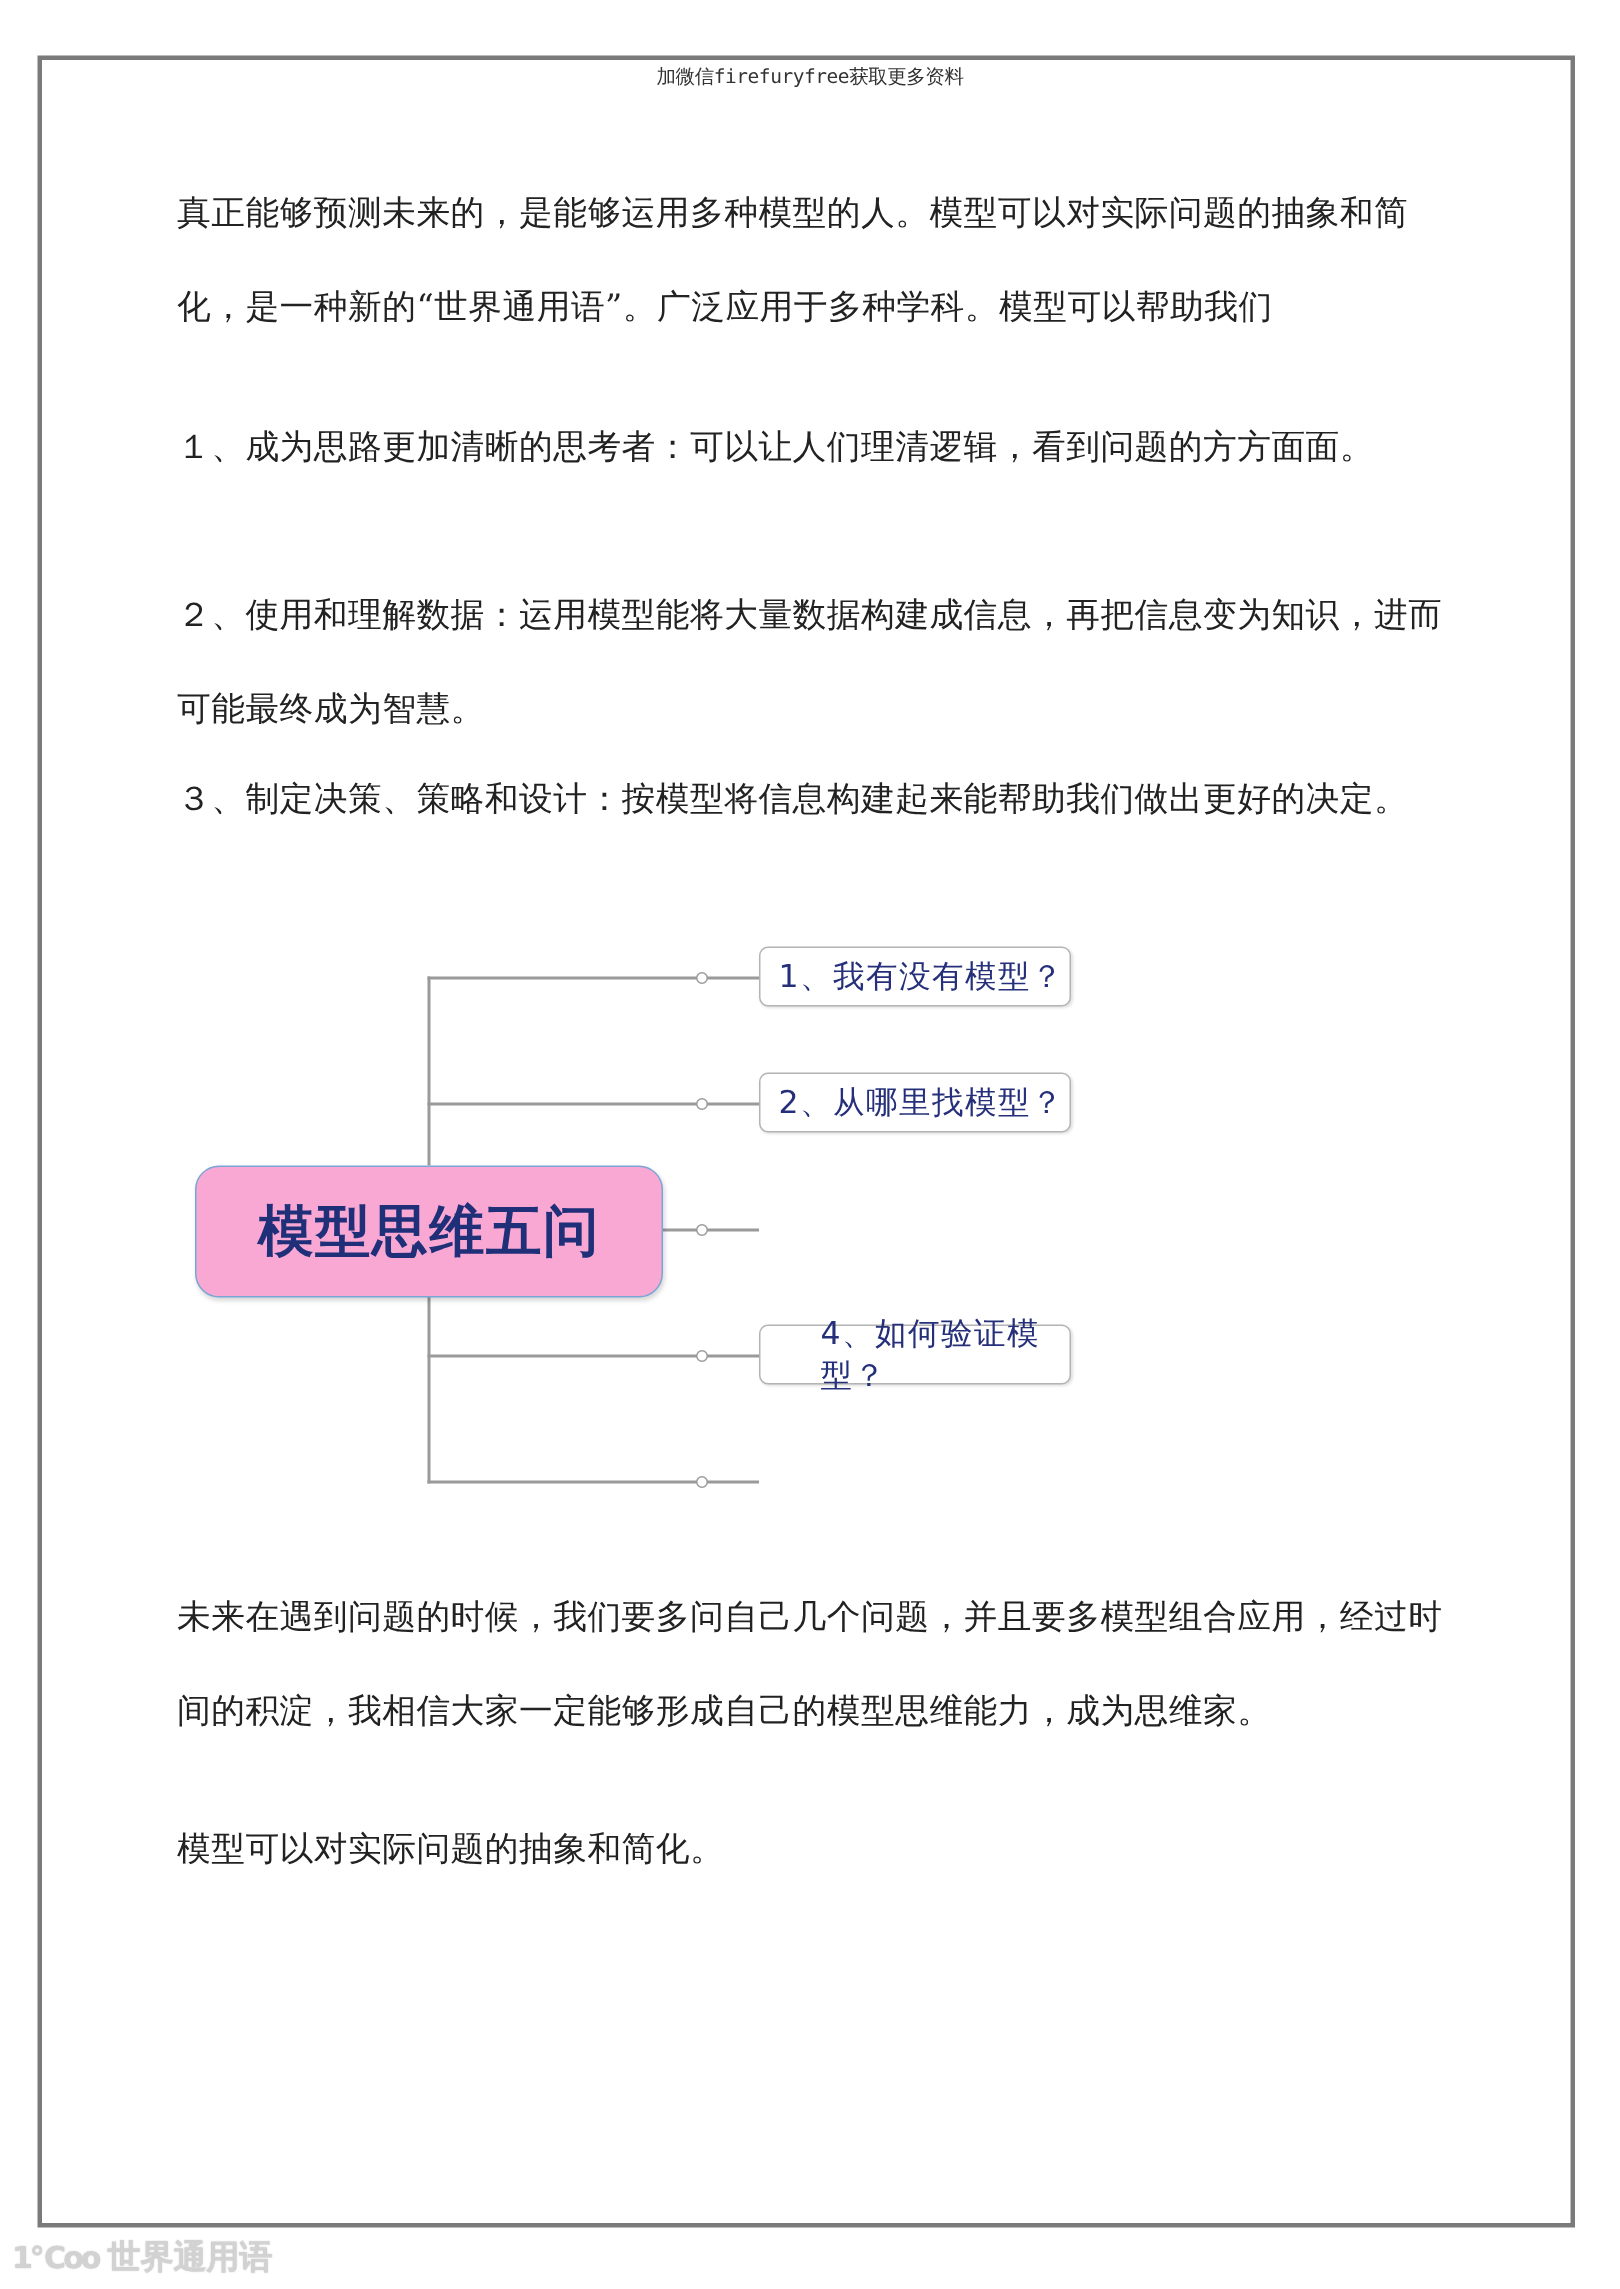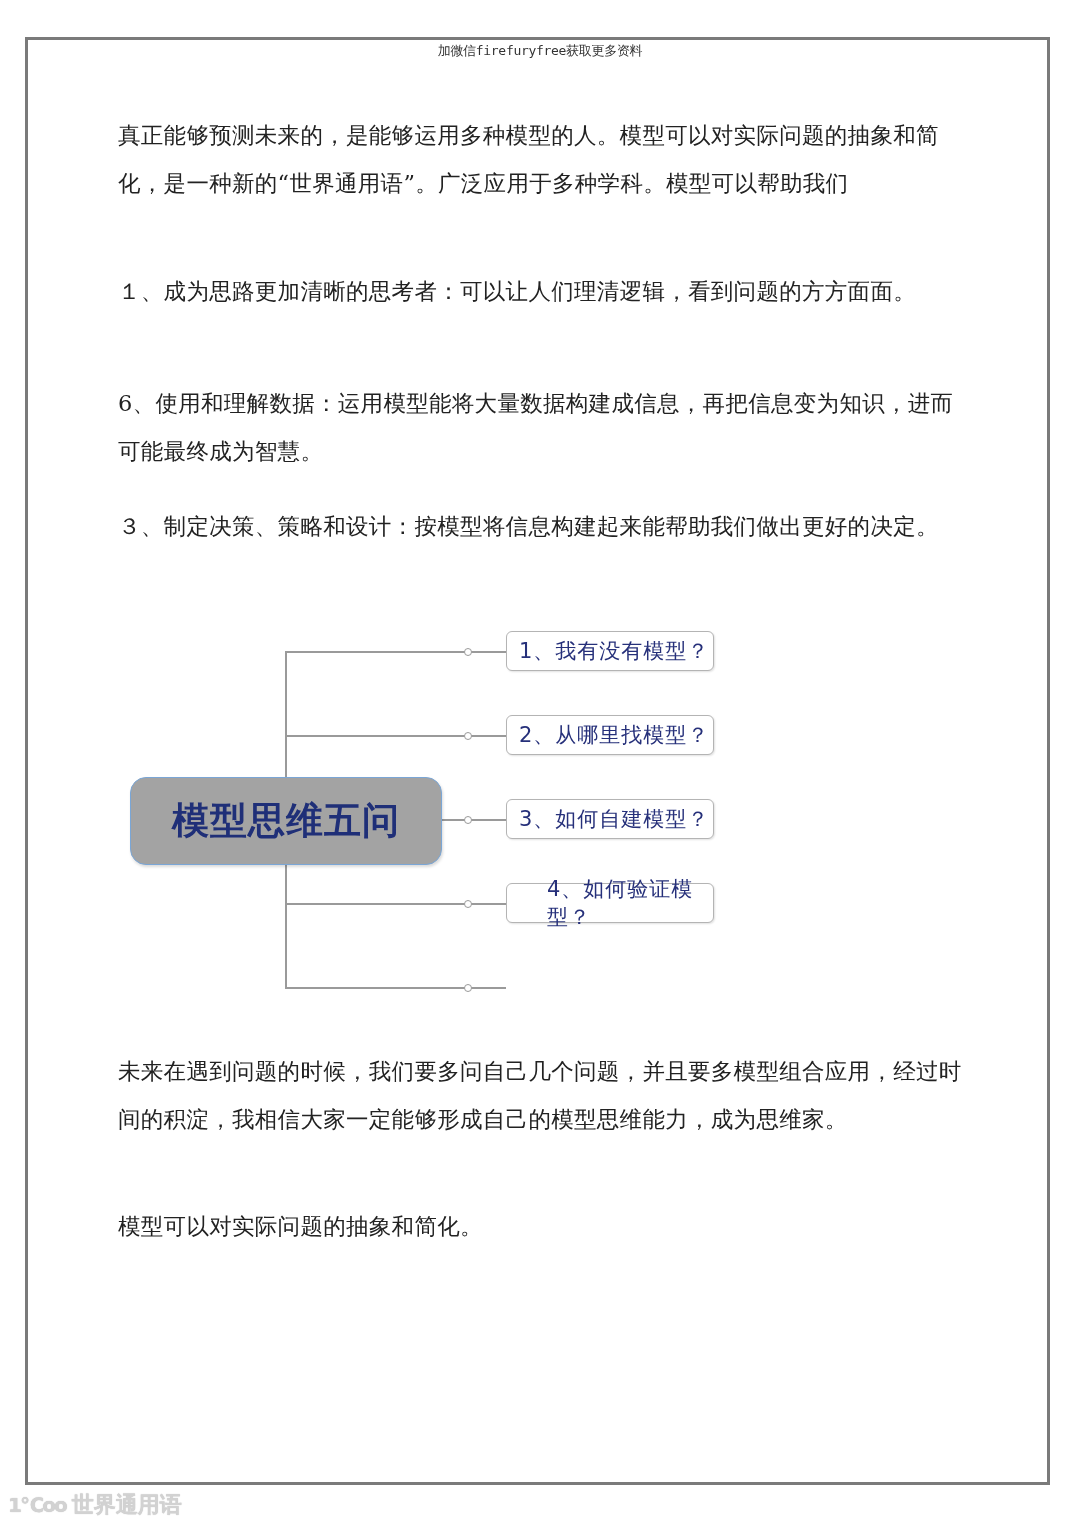--- a/index.html
+++ b/index.html
@@ -2,36 +2,36 @@
 <html><head>
 <meta charset="utf-8">
 <style>
   html, body { margin: 0; padding: 0; background: #ffffff; }
   body { width: 1080px; height: 1526px; position: relative; overflow: hidden;
          font-family: "DejaVu Serif", "Liberation Serif", serif; color: #1e1e1e; }
   .page-frame { position: absolute; left: 25px; top: 37px; width: 1019px; height: 1442px;
                 border: 3px solid #7a7a7a; box-sizing: content-box; }
   .header-note { position: absolute; left: 0; right: 0; top: 42px; text-align: center;
                  font-size: 13px; color: #333; font-family: "DejaVu Sans Mono", "Liberation Mono", monospace; letter-spacing: -0.3px; }
-  .para { position: absolute; left: 118px; width: 850px; font-size: 22.5px; line-height: 48px;
+  .para { position: absolute; left: 118px; width: 850px; font-size: 22.5px; line-height: 63px;
           color: #222; letter-spacing: 0.3px; }
   .p-intro { top: 111px; }
   .p-item1 { top: 267px; }
   .p-item2 { top: 379px; }
   .p-item3 { top: 502px; }
   .p-closing { top: 1047px; }
   .p-final { top: 1202px; }
 
   
   .mindmap { position: absolute; left: 120px; top: 615px; width: 660px; height: 410px; }
   .mm-line { position: absolute; background: #9a9a9a; }
   .mm-dot { position: absolute; width: 8px; height: 8px; border: 1.5px solid #9a9a9a; border-radius: 50%;
             background: #fff; box-sizing: border-box; }
   .mm-center { position: absolute; left: 10px; top: 162px; width: 310px; height: 86px;
-               background: #a3a3a3; border: 1.5px solid #7aa6d6; border-radius: 16px;
+               background: #f9a8d4; border: 1.5px solid #7aa6d6; border-radius: 16px;
                box-shadow: 1px 2px 3px rgba(0,0,0,0.15); display: flex; align-items: center; justify-content: center;
                font-family: "DejaVu Sans", "Liberation Sans", sans-serif; font-weight: bold;
                font-size: 37px; color: #1f2f78; letter-spacing: 1px; }
   .mm-node { position: absolute; left: 386px; width: 208px; height: 40px; background: #fff;
              border: 1.5px solid #b4b4b4; border-radius: 6px; box-shadow: 1px 1px 2px rgba(0,0,0,0.12);
              display: flex; align-items: center; padding-left: 12px; box-sizing: border-box;
              font-family: "DejaVu Sans", "Liberation Sans", sans-serif; font-size: 21px; color: #26307a; letter-spacing: 1px; }
 
   .watermark { position: absolute; left: 8px; top: 1490px; font-family: "DejaVu Sans", "Liberation Sans", sans-serif;
                font-size: 22px; color: #d2d2d2; font-weight: bold; display: flex; align-items: center; gap: 6px;
@@ -40,21 +40,21 @@
 </style>
 </head>
 <body>
 
 <div class="page-frame"></div>
 
 <div class="header-note">加微信firefuryfree获取更多资料</div>
 
 <div class="para p-intro">真正能够预测未来的，是能够运用多种模型的人。模型可以对实际问题的抽象和简化，是一种新的“世界通用语”。广泛应用于多种学科。模型可以帮助我们</div>
 <div class="para p-item1">１、成为思路更加清晰的思考者：可以让人们理清逻辑，看到问题的方方面面。</div>
-<div class="para p-item2">6、使用和理解数据：运用模型能将大量数据构建成信息，再把信息变为知识，进而可能最终成为智慧。</div>
+<div class="para p-item2">２、使用和理解数据：运用模型能将大量数据构建成信息，再把信息变为知识，进而可能最终成为智慧。</div>
 <div class="para p-item3">３、制定决策、策略和设计：按模型将信息构建起来能帮助我们做出更好的决定。</div>
 
 <div class="mindmap">
 
   <div class="mm-line" style="left:165px; top:36px; width:1.5px; height:126px;"></div>
   <div class="mm-line" style="left:165px; top:248px; width:1.5px; height:126px;"></div>
 
   <div class="mm-line" style="left:165px; top:36px; width:221px; height:1.5px;"></div>
   <div class="mm-line" style="left:165px; top:120px; width:221px; height:1.5px;"></div>
   <div class="mm-line" style="left:320px; top:204px; width:66px; height:1.5px;"></div>
@@ -64,21 +64,20 @@
   <div class="mm-dot" style="left:344px; top:33px;"></div>
   <div class="mm-dot" style="left:344px; top:117px;"></div>
   <div class="mm-dot" style="left:344px; top:201px;"></div>
   <div class="mm-dot" style="left:344px; top:285px;"></div>
   <div class="mm-dot" style="left:344px; top:369px;"></div>
 
   <div class="mm-center">模型思维五问</div>
 
   <div class="mm-node" style="top:16px;">1、我有没有模型？</div>
   <div class="mm-node" style="top:100px;">2、从哪里找模型？</div>
-  <div class="mm-node" style="top:184px;">3、如何自建模型？</div>
   <div class="mm-node" style="top:268px;padding-left:40px;">4、如何验证模型？</div>
 </div>
 
 <div class="para p-closing">未来在遇到问题的时候，我们要多问自己几个问题，并且要多模型组合应用，经过时间的积淀，我相信大家一定能够形成自己的模型思维能力，成为思维家。</div>
 <div class="para p-final">模型可以对实际问题的抽象和简化。</div>
 
 <div class="watermark">
   <span class="logo-mark">1℃oo</span>
   <span>世界通用语</span>
 </div>

